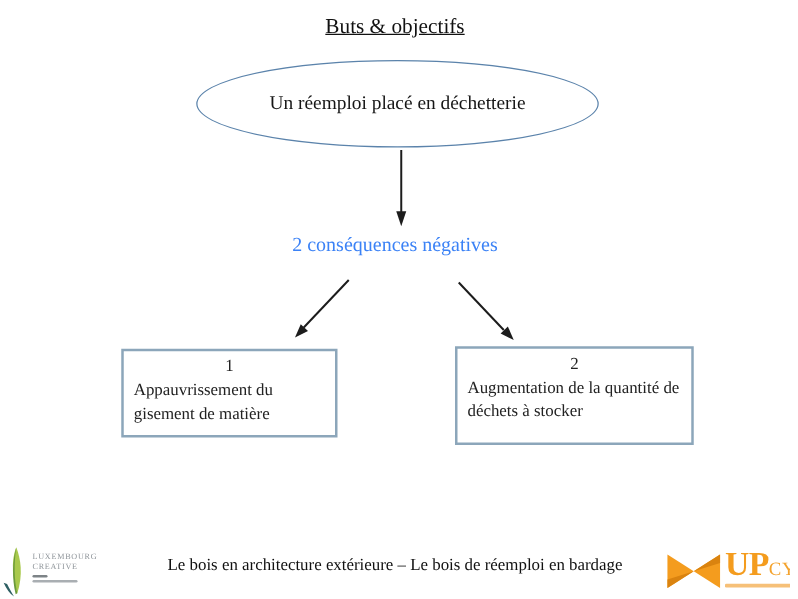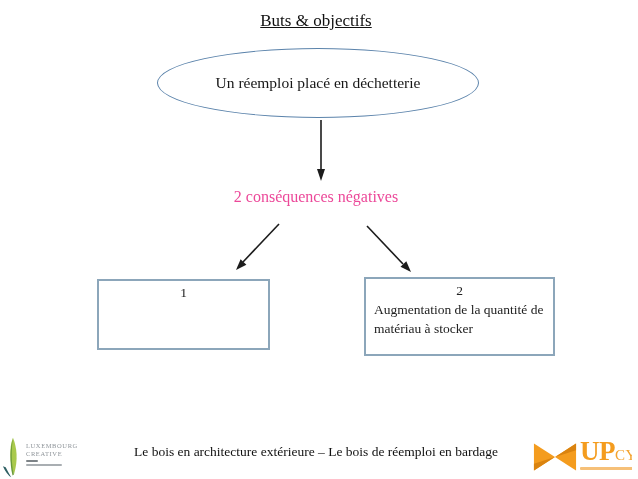--- a/index.html
+++ b/index.html
@@ -15,21 +15,21 @@
   }
   .ellipse{
     position:absolute;left:157px;top:48px;width:322px;height:70px;
     border:1.5px solid #5b83ab;border-radius:50%;
     display:flex;align-items:center;justify-content:center;
     font-size:15.5px;color:#161616;box-sizing:border-box;
   }
   .arrow-layer{position:absolute;left:0;top:0;width:638px;height:479px;pointer-events:none;}
   .consequences{
     position:absolute;left:0;top:188px;width:100%;text-align:center;
-    font-size:16px;color:#ec4899;
+    font-size:16px;color:#3b82f6;
   }
   .dbox{
     position:absolute;border:2px solid #8ca6ba;background:#ffffff;box-sizing:border-box;
     font-size:13.5px;color:#222;
   }
   .dbox.box1{left:97px;top:279px;width:173px;height:71px;}
   .dbox.box2{left:364px;top:277px;width:191px;height:79px;}
   .dbox .num{text-align:center;margin-top:4px;font-size:13.5px;}
   .dbox .btxt{margin:2px 8px 0 8px;line-height:1.38;text-align:left;}
   .footer-caption{
@@ -80,25 +80,26 @@
     <g>
       <line x1="367" y1="226" x2="403" y2="264" stroke="#1c1c1c" stroke-width="1.6"></line>
       <polygon points="411,272 400.5,266.8 406.3,261.2" fill="#1c1c1c"></polygon>
     </g>
   </svg>
 
   <div class="consequences">2 conséquences négatives</div>
 
   <div class="dbox box1">
     <div class="num">1</div>
+    <div class="btxt">Appauvrissement du gisement de matière</div>
   </div>
 
   <div class="dbox box2">
     <div class="num">2</div>
-    <div class="btxt">Augmentation de la quantité de matériau à stocker</div>
+    <div class="btxt">Augmentation de la quantité de déchets à stocker</div>
   </div>
 
   <div class="footer-caption">Le bois en architecture extérieure – Le bois de réemploi en bardage</div>
 
   <div class="lux-logo">
     <svg class="lux-leaf" viewBox="0 0 24 44" xmlns="http://www.w3.org/2000/svg">
       <path d="M12,0 C16,10 18,24 13,40 C9,30 7,12 12,0 Z" fill="#A9C94C"></path>
       <path d="M12,0 C10,14 10,28 13,40 L11.5,41 C8,27 9,10 12,0 Z" fill="#6B9A3A"></path>
       <path d="M1,31 Q5,40 10,43 Q6,36 4,32 Z" fill="#2E5F63"></path>
     </svg>

